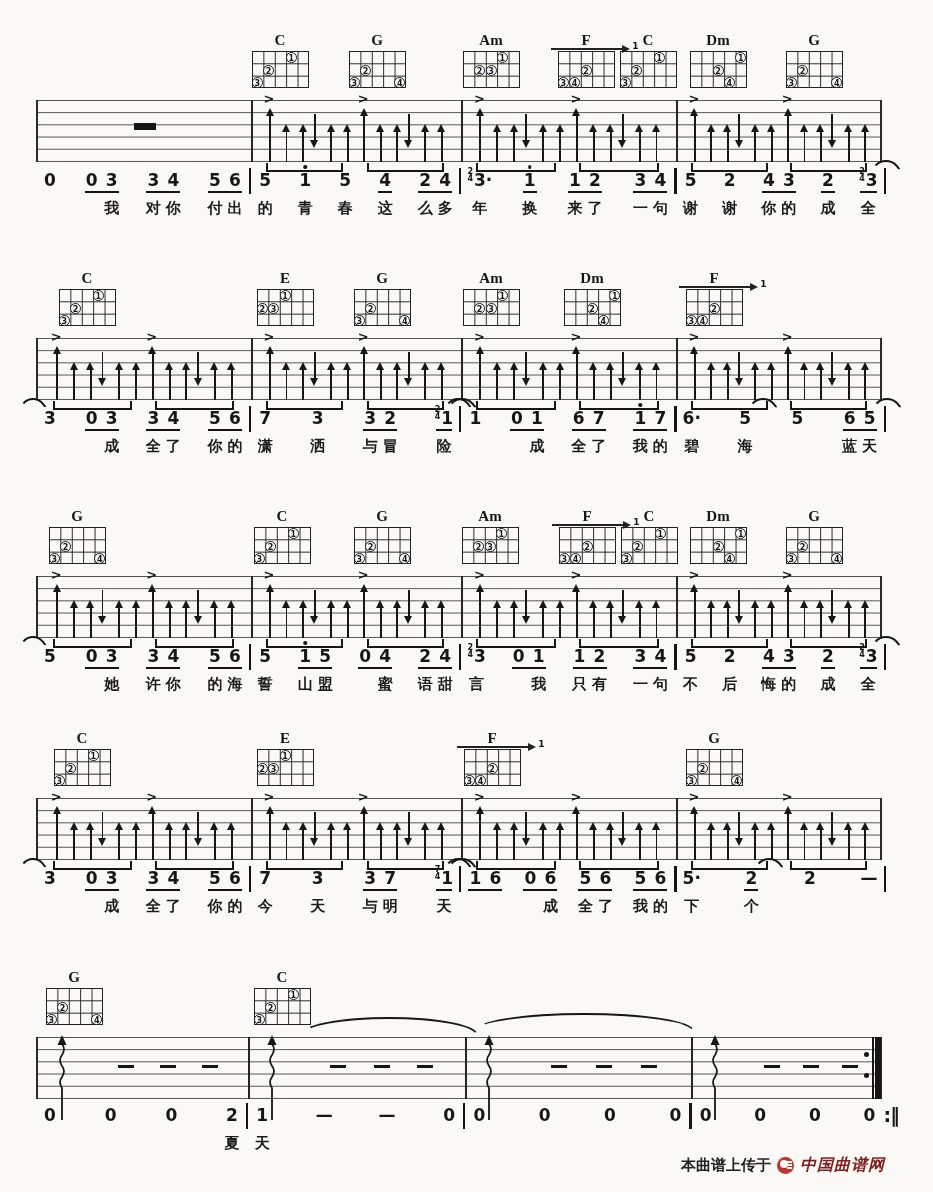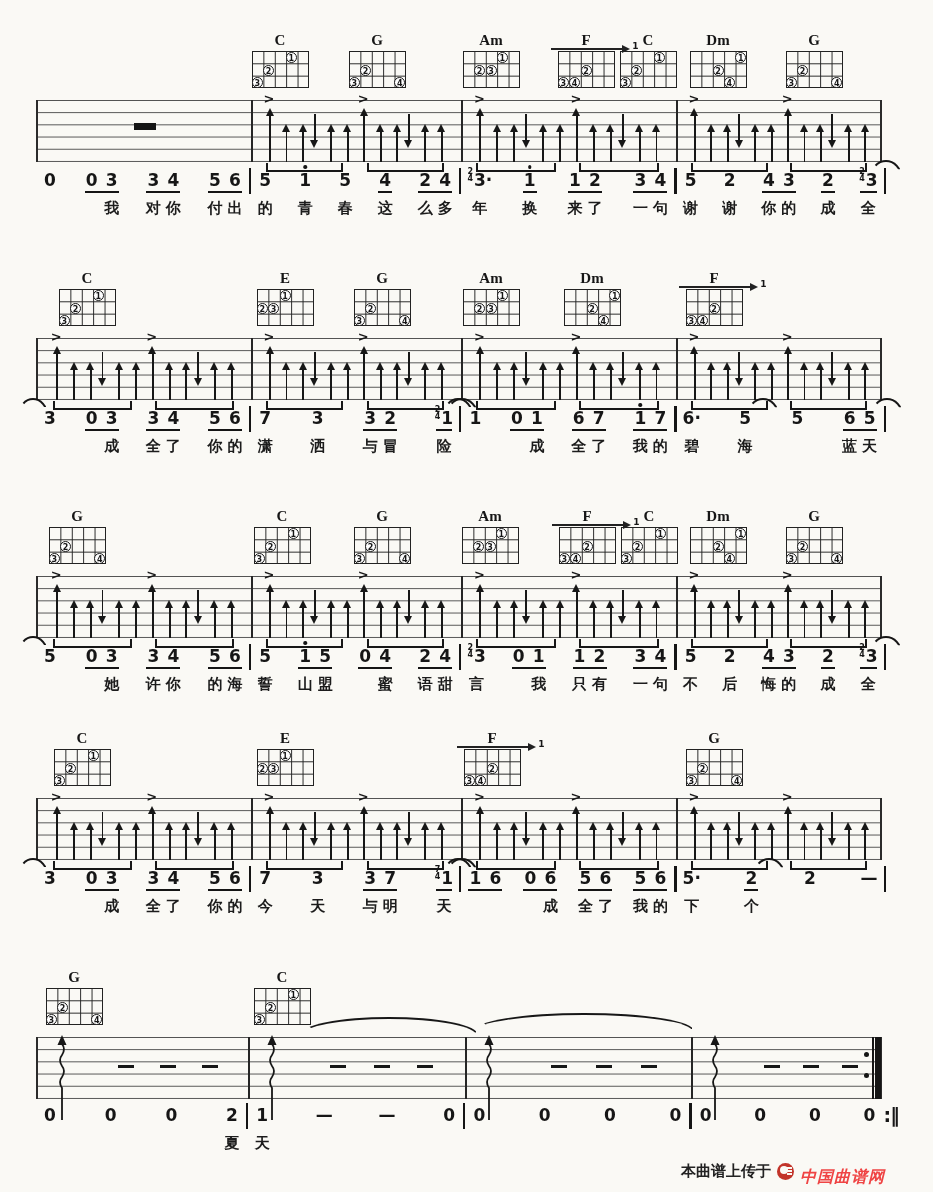--- a/index.html
+++ b/index.html
@@ -68,21 +68,21 @@
         border:2px solid transparent;border-top-color:#151515;border-radius:50%/100% 100% 0 0;}
   .tk.tieL::before{content:"";position:absolute;top:-10px;left:-24px;width:26px;height:13px;
         border:2px solid transparent;border-top-color:#151515;border-radius:50%/100% 100% 0 0;}
   .rep{font:700 19px/22px "DejaVu Sans",sans-serif;letter-spacing:-1px;margin-top:-1px;}
   
   .footer{position:absolute;right:48px;top:1156px;display:flex;align-items:center;gap:6px;}
   .fpre{font:700 15px/18px "DejaVu Sans",sans-serif;color:#222;}
   .logo{position:relative;width:17px;height:17px;border-radius:50%;background:#c2342a;display:inline-block;}
   .logo-in{position:absolute;left:3px;top:3px;width:8px;height:8px;border-radius:50%;background:#faf9f5;}
   .logo-bar{position:absolute;right:2px;top:4px;width:5px;height:2px;background:#faf9f5;box-shadow:0 3px 0 #faf9f5,0 6px 0 #faf9f5;}
-  .site{font:700 italic 16px/18px "DejaVu Sans",sans-serif;color:#ef4444;letter-spacing:1px;margin-top:12px;}
+  .site{font:700 italic 16px/18px "DejaVu Sans",sans-serif;color:#7f1d1d;letter-spacing:1px;}
 </style>
 </head>
 <body>
 
 <div id="sheet">
   <div id="systems">
       <div class="system" style="top: 30px;">
         <div class="chord" style="left: 250px;">
           <div class="cname">C</div>
           <div class="cgrid">

